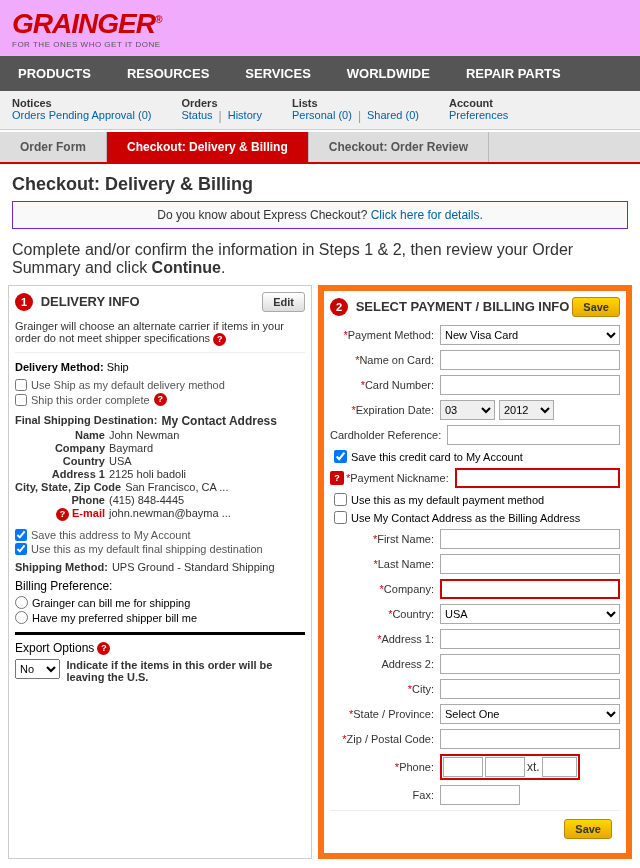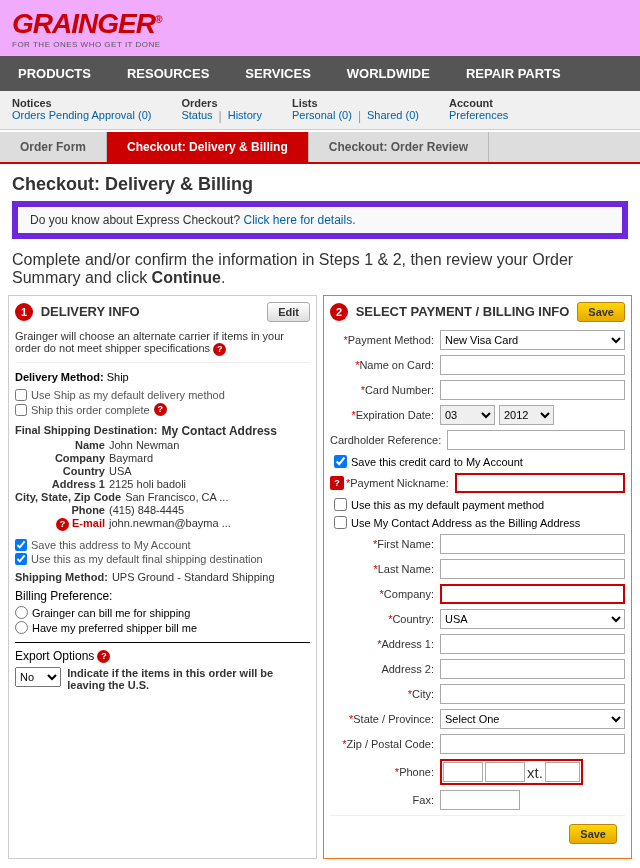--- a/index.html
+++ b/index.html
@@ -26,30 +26,30 @@
     
     .tab-bar { display: flex; background: #ddd; border-bottom: 2px solid #c00; margin-top: 2px; }
     .tab { padding: 8px 20px; font-size: 12px; font-weight: bold; color: #333; background: #ccc; border-right: 1px solid #bbb; cursor: pointer; }
     .tab.active { background: #c00; color: #fff; }
     .tab.inactive { background: #ddd; color: #555; text-align: center; }
 
     
     .page-title { font-size: 18px; font-weight: bold; color: #333; padding: 10px 12px 6px; }
 
     
-    .express-bar { background: #f9f9f9; border: 6px solid #6d28d9; padding: 6px 12px; text-align: left; font-size: 12px; color: #333; margin: 0 12px 8px; }
+    .express-bar { background: #f9f9f9; border: 1px solid #6d28d9; padding: 6px 12px; text-align: center; font-size: 12px; color: #333; margin: 0 12px 8px; }
     .express-bar a { color: #0060a9; }
 
     
     .instruction { padding: 4px 12px 8px; font-size: 16px; color: #333; }
 
     
     .two-col { display: flex; gap: 0; padding: 0 8px; }
     .col-left { flex: 1; padding: 6px; border: 1px solid #ccc; margin-right: 6px; }
-    .col-right { flex: 1; padding: 6px; border: 1px solid #f97316; }
+    .col-right { flex: 1; padding: 6px; border: 6px solid #f97316; }
 
     
     .section-header { display: flex; justify-content: space-between; align-items: center; margin-bottom: 8px; }
     .section-title { font-size: 13px; font-weight: bold; color: #333; }
     .step-num { display: inline-block; background: #c00; color: #fff; border-radius: 50%; width: 18px; height: 18px; text-align: center; line-height: 18px; font-size: 11px; font-weight: bold; margin-right: 4px; }
     .btn-edit { background: linear-gradient(to bottom, #fff, #ddd); border: 1px solid #aaa; padding: 3px 10px; font-size: 11px; font-weight: bold; color: #333; cursor: pointer; border-radius: 3px; }
     .btn-save { background: linear-gradient(to bottom, #ffd700, #e8a800); border: 1px solid #b8860b; padding: 3px 10px; font-size: 11px; font-weight: bold; color: #333; cursor: pointer; border-radius: 3px; }
 
     
     .delivery-note { font-size: 11px; color: #333; margin-bottom: 8px; border-bottom: 1px solid #eee; padding-bottom: 6px; }
@@ -59,41 +59,41 @@
     .checkbox-row input[type=checkbox] { width: 12px; height: 12px; }
 
     .address-block { margin-top: 8px; }
     .addr-row { display: flex; gap: 4px; margin-bottom: 1px; }
     .addr-label { font-weight: bold; font-size: 11px; color: #333; min-width: 90px; text-align: right; }
     .addr-val { font-size: 11px; color: #333; }
     .addr-title { font-weight: bold; font-size: 12px; color: #333; }
 
     .radio-row { display: flex; align-items: center; gap: 4px; font-size: 11px; margin-bottom: 2px; }
 
-    .export-section { margin-top: 8px; border-top: 1px solid #000000; padding-top: 6px; }
+    .export-section { margin-top: 8px; border-top: 3px solid #000000; padding-top: 6px; }
     .export-note { font-size: 11px; color: #333; font-weight: bold; }
 
     
     .form-row { display: flex; align-items: center; margin-bottom: 5px; }
     .form-label { font-size: 11px; color: #333; text-align: right; min-width: 110px; padding-right: 6px; }
     .form-input { flex: 1; height: 20px; border: 1px solid #aaa; padding: 2px 4px; font-size: 11px; }
     .form-select { flex: 1; height: 20px; border: 1px solid #aaa; font-size: 11px; background: #fff; }
 
     .expiry-row { display: flex; gap: 4px; align-items: center; }
     .expiry-select { width: 55px; height: 20px; border: 1px solid #aaa; font-size: 11px; }
 
     .checkbox-form-row { display: flex; align-items: center; gap: 4px; font-size: 11px; margin-bottom: 5px; padding-left: 4px; }
 
     .highlighted-field { border: 2px solid #c00 !important; }
 
     .help-icon { display: inline-block; background: #c00; color: #fff; border-radius: 2px; width: 14px; height: 14px; text-align: center; line-height: 14px; font-size: 9px; font-weight: bold; cursor: pointer; margin-right: 2px; }
 
     .phone-row { display: flex; align-items: center; gap: 2px; }
     .phone-input { width: 40px; height: 20px; border: 1px solid #aaa; font-size: 11px; padding: 2px; }
-    .phone-ext-label { font-size: 15px; color: #333; }
+    .phone-ext-label { font-size: 12px; color: #333; }
     .phone-ext-input { width: 35px; height: 20px; border: 1px solid #aaa; font-size: 11px; padding: 2px; }
 
     .bottom-save { display: flex; justify-content: flex-end; padding: 8px 8px; border-top: 1px solid #eee; }
 
     .info-icon { display: inline-block; background: #c00; color: #fff; border-radius: 50%; width: 13px; height: 13px; text-align: center; line-height: 13px; font-size: 9px; font-weight: bold; cursor: pointer; }
 
     .col-right-inner { font-size: 11px; }
   </style>
 </head>
 <body>

